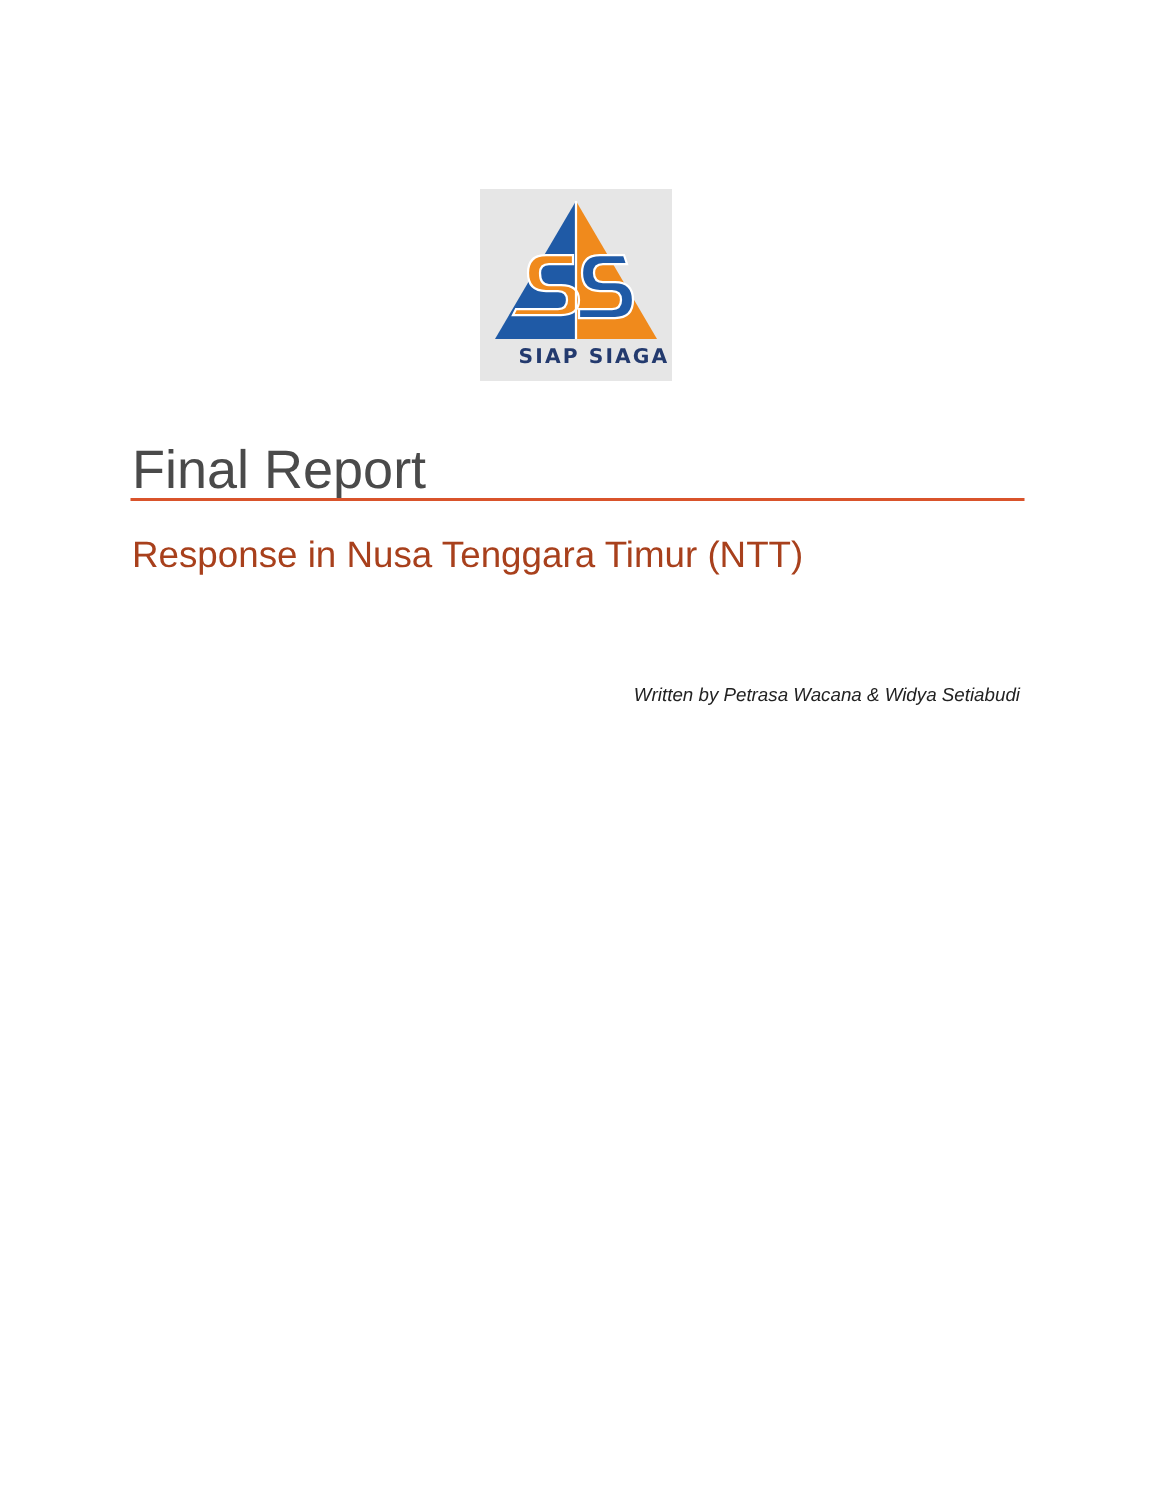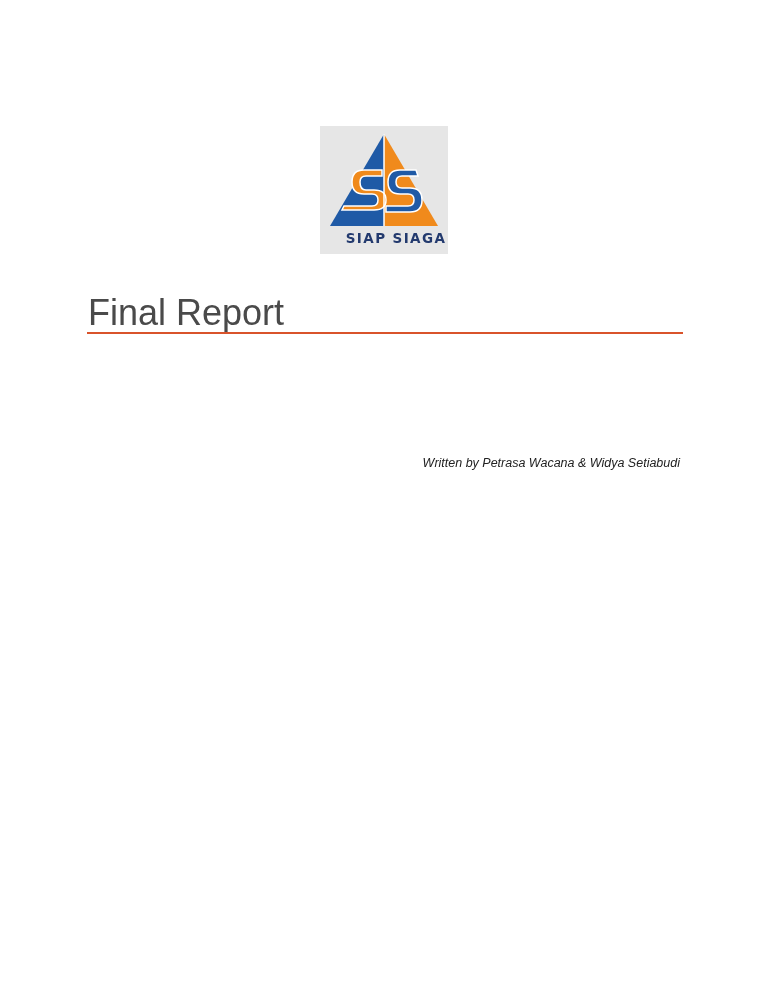--- a/index.html
+++ b/index.html
@@ -33,14 +33,15 @@
 
     <path d="M96,44 L80,44 Q68,44 68,56 Q68,68 80,68 L88,68 Q94,68 94,74 Q94,80 88,80 L66,80 L66,86 L90,86 Q102,86 102,74 Q102,62 90,62 L82,62 Q76,62 76,56 Q76,50 82,50 L98,50 Z" fill="#1f5aa6" stroke="#ffffff" stroke-width="1.5"></path>
     <line x1="64" y1="8" x2="64" y2="100" stroke="#ffffff" stroke-width="1.5"></line>
   </svg>
   <div class="logo-text">SIAP SIAGA</div>
 </div>
 
 <div class="title">Final Report</div>
 <div class="rule"></div>
 <div class="subtitle">
+  <div>Response in Nusa Tenggara Timur (NTT)</div>
 </div>
 <div class="byline">Written by Petrasa Wacana &amp; Widya Setiabudi</div>
 
 </body></html>

